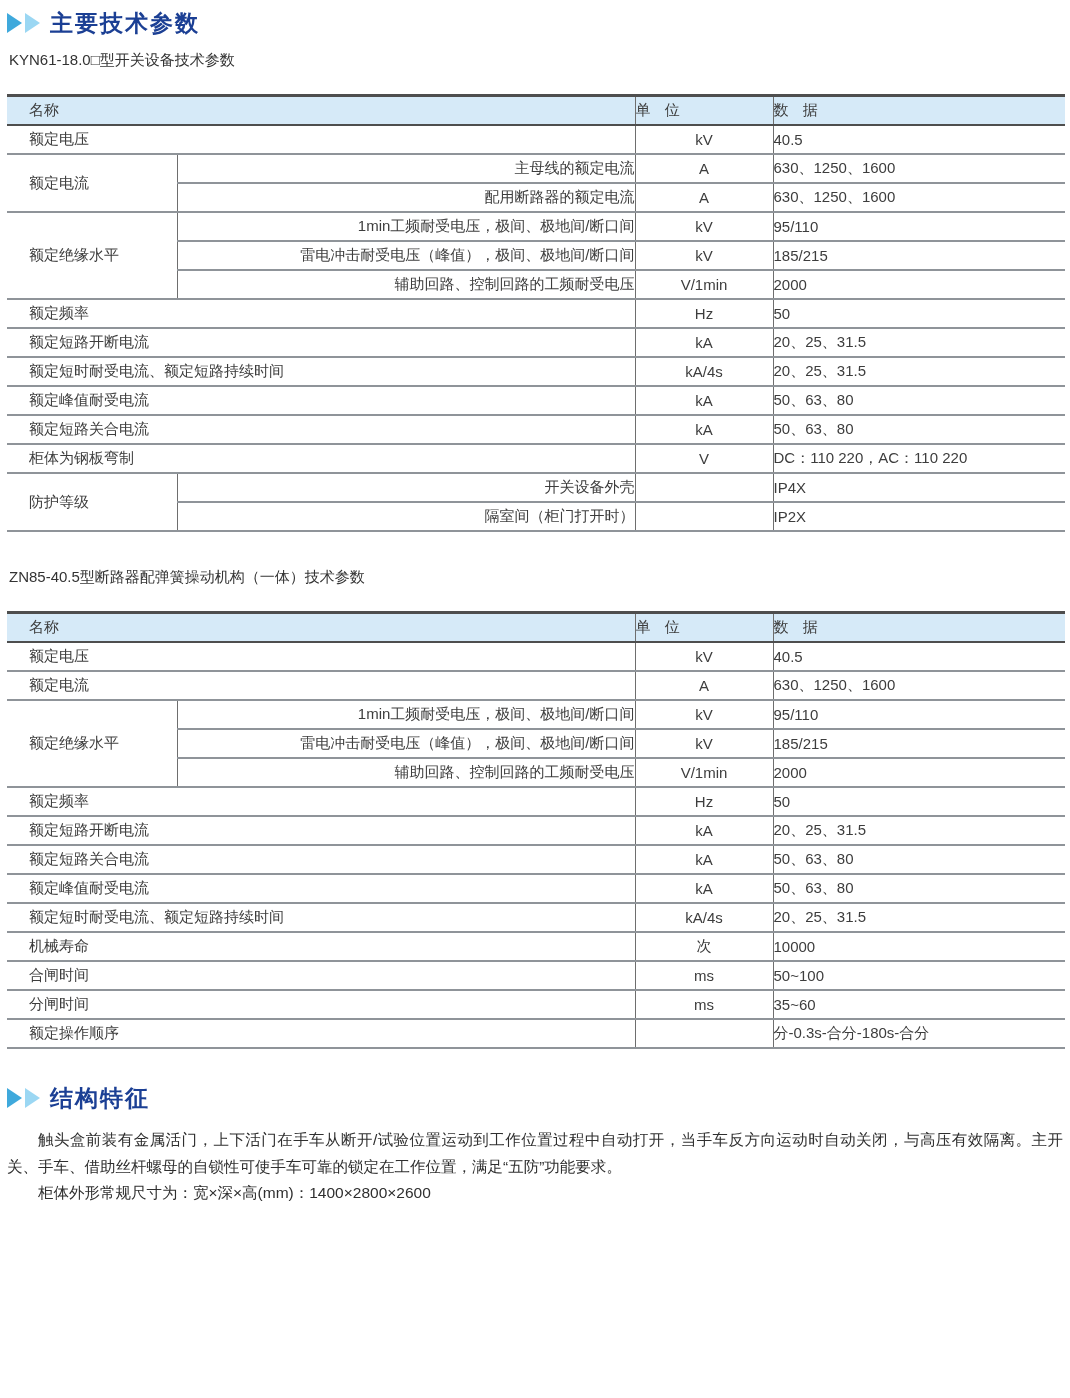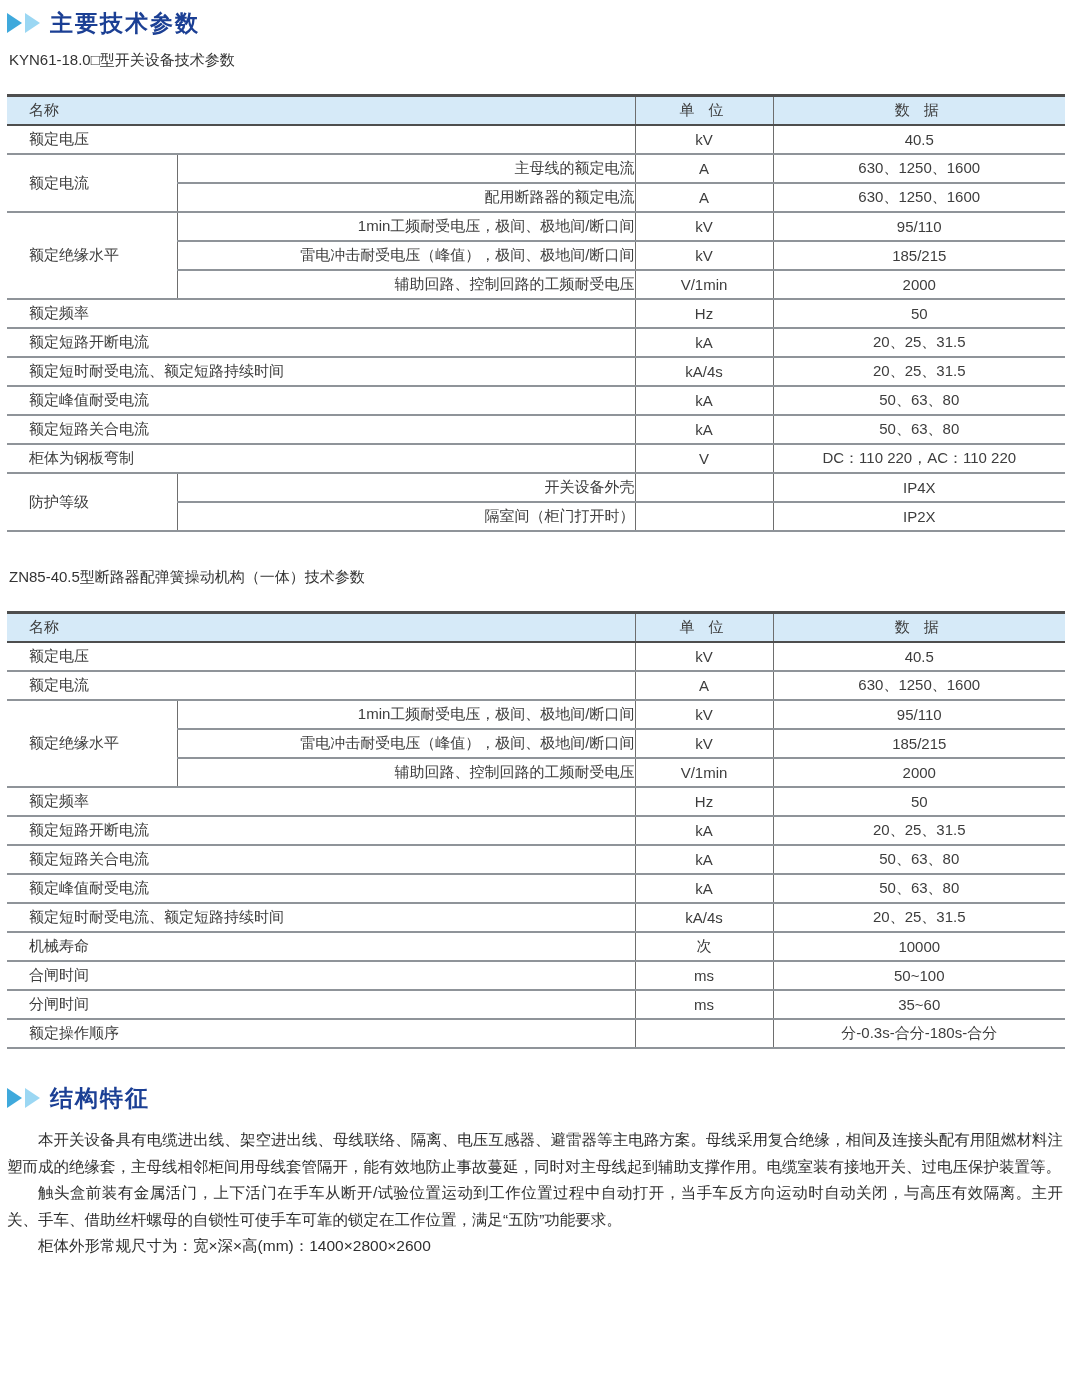--- a/index.html
+++ b/index.html
@@ -31,27 +31,27 @@
 
   table.params{border-collapse:collapse;width:1058px;table-layout:fixed;margin-top:24px;}
   table.params th, table.params td{font-weight:normal;font-size:15px;color:var(--text-table);padding:0;overflow:hidden;white-space:nowrap;}
   table.params thead th{
     background:var(--table-header-bg);
     border-top:3px solid var(--border-dark);
     border-bottom:2px solid var(--border-dark);
     height:27px;
   }
   table.params th.h-name{text-align:left;padding-left:22px;}
-  table.params th.h-unit, table.params th.h-data{text-align:center;letter-spacing:5px;border-left:1px solid var(--border-vert);}
+  table.params th.h-unit, table.params th.h-data{text-align:left;letter-spacing:5px;border-left:1px solid var(--border-vert);}
   table.params tbody td{border-bottom:2px solid var(--border-gray);height:27px;}
   table.params td.gname{text-align:left;padding-left:22px;}
   table.params td.name{text-align:left;padding-left:22px;}
   table.params td.sname{text-align:right;padding-left:19px;border-left:1px solid var(--border-vert);}
   table.params td.unit{text-align:center;border-left:1px solid var(--border-vert);}
-  table.params td.data{text-align:center;border-left:1px solid var(--border-vert);}
+  table.params td.data{border-left:1px solid var(--border-vert);}
 
   .section-head.second{margin-top:34px;}
   .body-text{margin-top:14px;}
   .body-text p{margin:0;text-indent:2em;font-size:15.5px;line-height:26.5px;text-align:justify;color:#2f2f2f;}
 </style>
 </head>
 <body>
 
 <div class="page">
 
@@ -245,18 +245,17 @@
       </tbody>
   </table>
 
   <div class="section-head second">
     <span class="tri"></span>
     <span class="tri light"></span>
     <h1 class="section-title">结构特征</h1>
   </div>
 
   <div class="body-text">
-    <p>本开关设备具有电缆进出线、架空进出线、母线联络、隔离、电压互感器、避雷器等主电路方案。母线采用复合绝缘，相间及连接头配有用阻燃材料注塑而成的绝缘套，主母线相邻柜间用母线套管隔开，能有效地防止事故蔓延，同时对主母线起到辅助支撑作用。电缆室装有接地开关、过电压保护装置等。</p>
     <p>触头盒前装有金属活门，上下活门在手车从断开/试验位置运动到工作位置过程中自动打开，当手车反方向运动时自动关闭，与高压有效隔离。主开关、手车、借助丝杆螺母的自锁性可使手车可靠的锁定在工作位置，满足“五防”功能要求。</p>
     <p>柜体外形常规尺寸为：宽×深×高(mm)：1400×2800×2600</p>
   </div>
 
 </div>
 
 </body></html>

